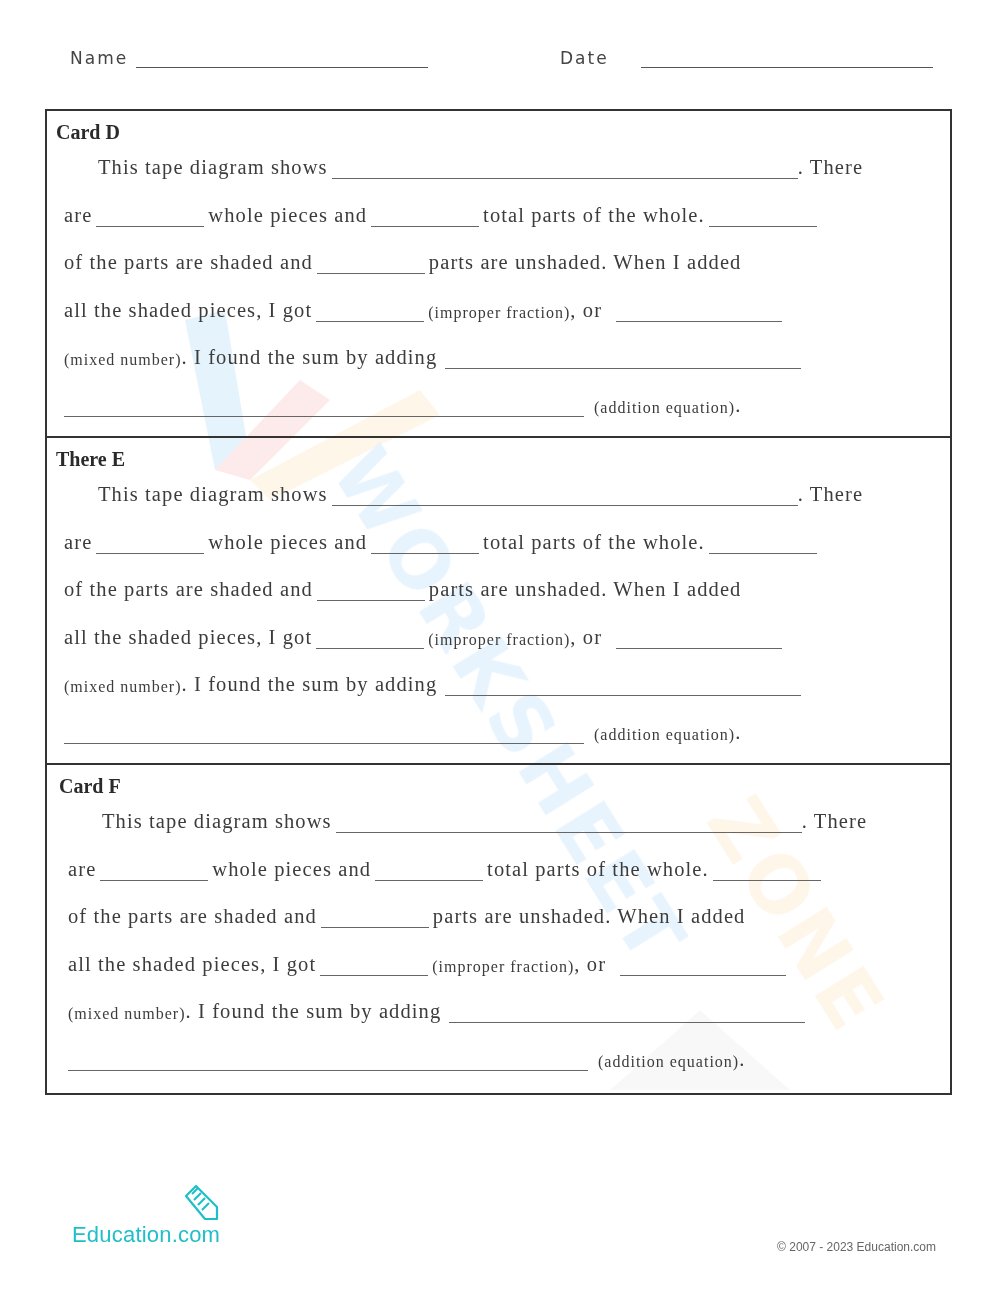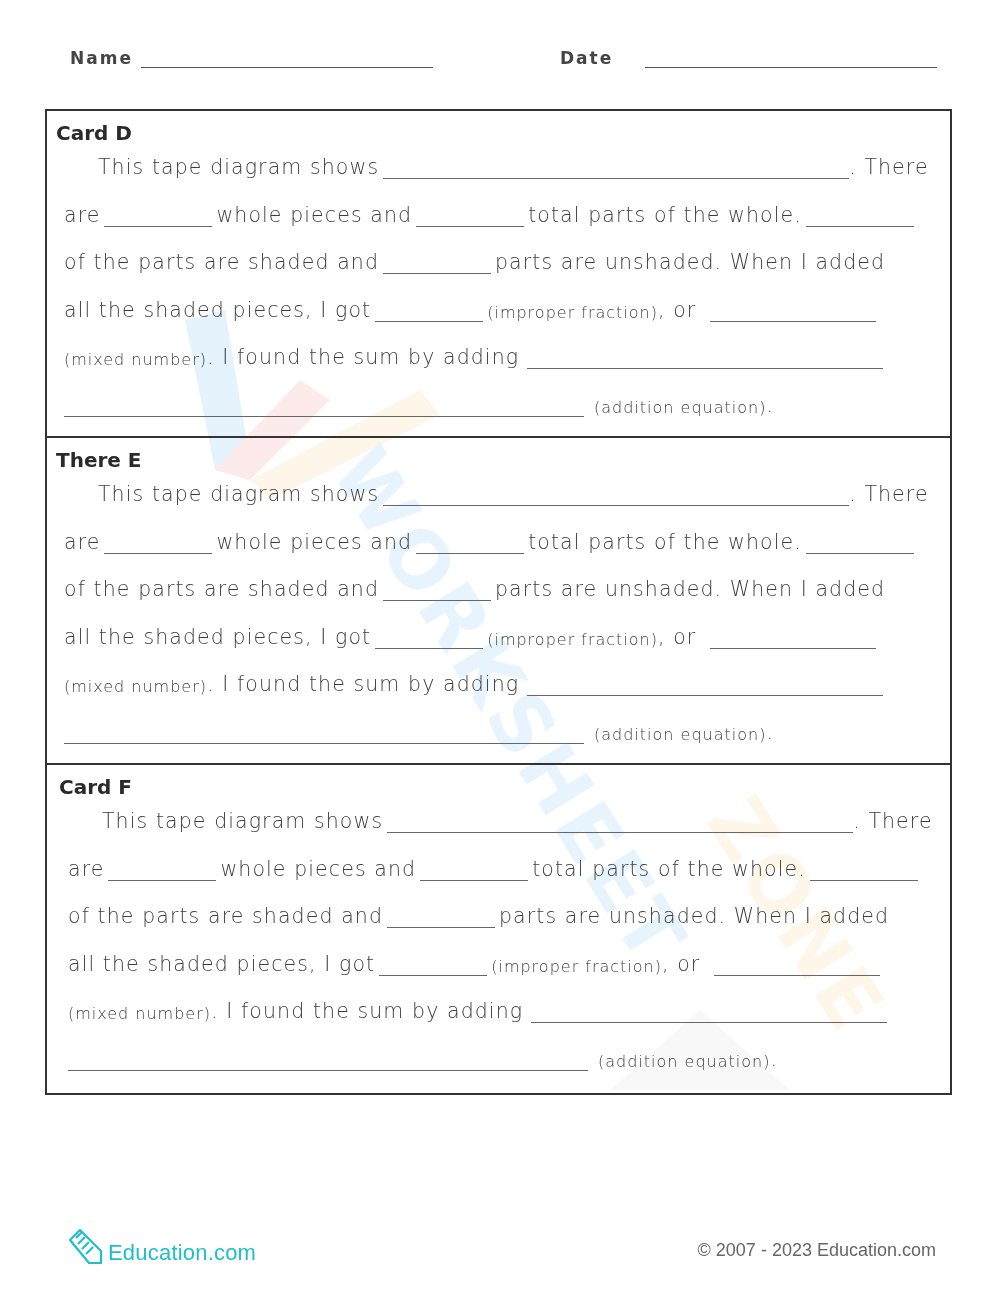--- a/index.html
+++ b/index.html
@@ -1,46 +1,46 @@
 <!DOCTYPE html>
 <html><head>
 <meta charset="utf-8">
 <style>
   html, body { margin:0; padding:0; background:#ffffff; }
   body { width:1000px; height:1294px; position:relative; overflow:hidden;
          font-family:"DejaVu Sans", sans-serif; color:#3a3a3a; }
 
   .header { position:absolute; top:48px; left:70px; width:860px; height:24px; }
   .hdr-field { position:absolute; top:0; display:flex; align-items:flex-end; }
-  .hdr-label { font-size:17px; letter-spacing:2px; color:#444; font-weight:700; }
+  .hdr-label { font-size:17px; letter-spacing:2px; color:#444; font-weight:400; }
   .hdr-line { display:inline-block; border-bottom:1.3px solid #555; margin-left:8px; height:14px; }
 
-  .cards { position:absolute; top:109px; left:45px; width:907px; border:2px solid #333; box-sizing:border-box; }
+  .cards { position:absolute; top:109px; left:45px; width:907px; border:2px solid #333; box-sizing:border-box;font-family:Liberation Serif, serif; }
   .card { position:relative; height:327px; box-sizing:border-box; border-bottom:2px solid #333; }
   .card:last-child { border-bottom:none; height:328px;padding-left:40px; }
   .card-title { position:absolute; left:9px; top:10px; font-size:20px; font-weight:bold; color:#2a2a2a; }
 
   .line { position:absolute; left:17px; height:30px; white-space:nowrap; font-size:20.5px;
           letter-spacing:1.1px; color:#3c3c3c; font-weight:300; display:flex; align-items:flex-end; }
   .line .sm { font-size:16px; letter-spacing:1px; }
   .blank { display:inline-block; border-bottom:1.2px solid #666; height:18px; margin:0 4px; vertical-align:bottom; }
   .blank.b-short { width:108px; }
   .blank.b-long { width:466px; }
   .blank.b-mid { width:166px; }
   .blank.b-add { width:356px; }
   .blank.b-eq { width:520px; margin-left:0; }
 
   .watermark { position:absolute; left:0; top:0; width:1000px; height:1294px; pointer-events:none; z-index:0; }
   .cards, .header { z-index:1; }
 
-  .footer-logo { position:absolute; left:68px; top:1228px; display:flex; align-items:flex-end; }
+  .footer-logo { position:absolute; left:68px; top:1184px; display:flex; align-items:flex-end;flex-direction:column; }
   .footer-logo .brand { font-family:"Liberation Sans", sans-serif; font-size:22px; color:#1fbfc8; margin-left:4px; letter-spacing:0.2px; }
   .footer-right { position:absolute; right:70px; top:1237px; text-align:right; font-family:"Liberation Sans", sans-serif; }
   .footer-tagline { font-size:15px; color:#222; }
-  .footer-copy { font-size:18px; color:#666; margin-top:3px; margin-right:-6px; }
+  .footer-copy { font-size:12px; color:#666; margin-top:3px; margin-right:-6px; }
 </style>
 </head>
 <body>
 
 <svg class="watermark" viewBox="0 0 1000 1294">
   <g opacity="0.55">
     <path d="M185 320 L225 310 L250 460 L215 470 Z" fill="#cfe9fb"></path>
     <path d="M215 470 L300 380 L330 400 L250 480 Z" fill="#fbdada"></path>
     <path d="M250 480 L420 390 L440 415 L270 500 Z" fill="#feeed7"></path>
     <text x="0" y="0" font-family="DejaVu Sans, sans-serif" font-weight="bold" font-size="78" fill="#d6ecfb" transform="translate(330,470) rotate(58)" letter-spacing="4">WORKSHEET</text>

